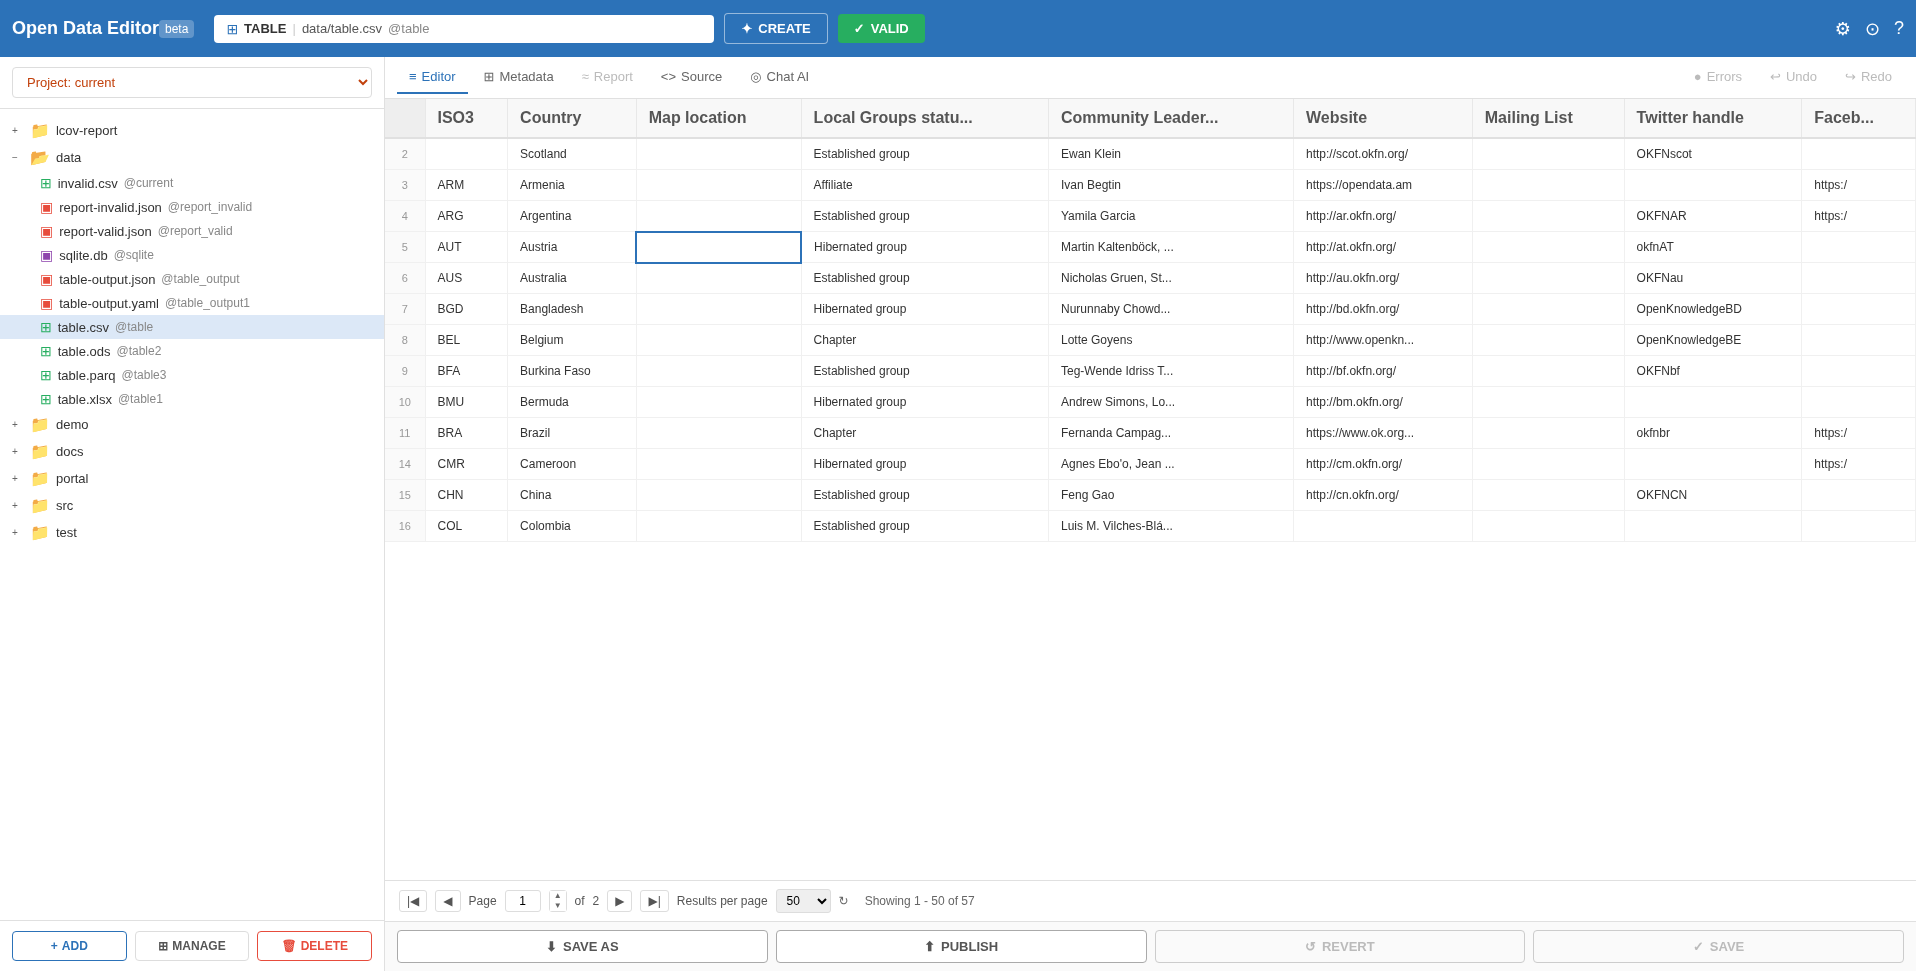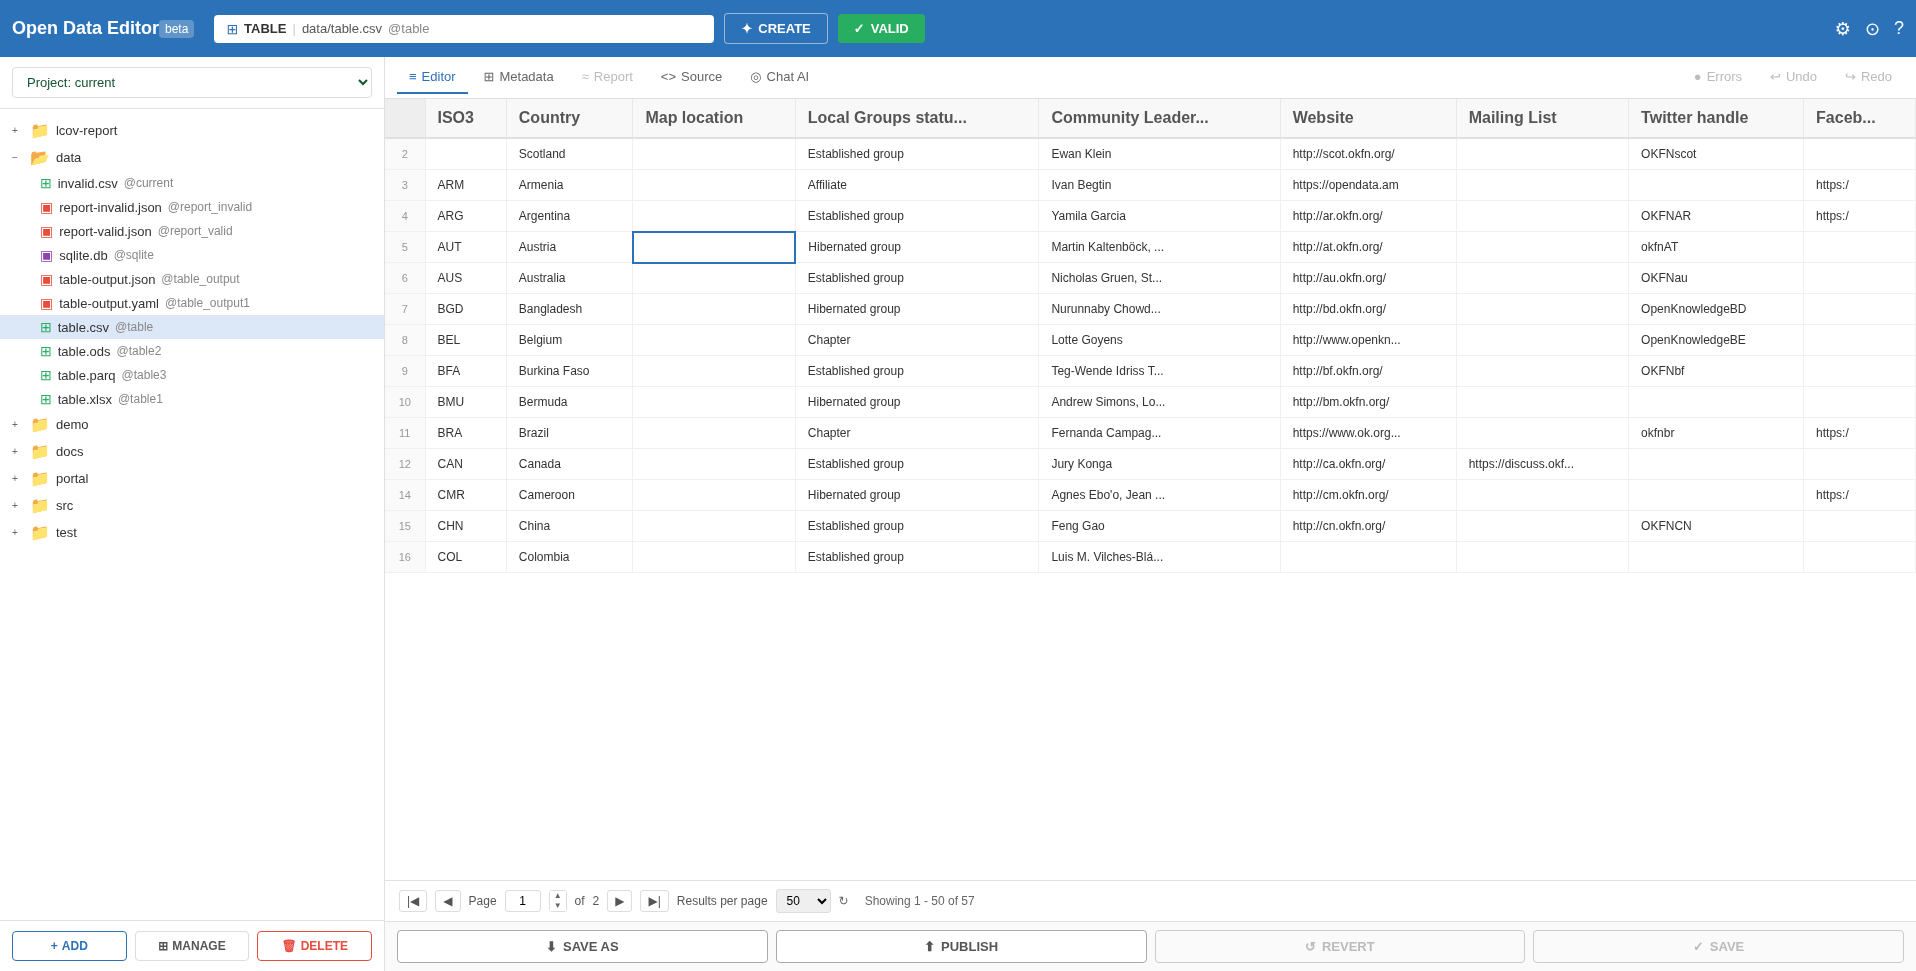--- a/index.html
+++ b/index.html
@@ -99,21 +99,21 @@
       padding: 10px 12px;
       border-bottom: 1px solid #e0e0e0;
     }
     .project-select {
       width: 100%;
       padding: 6px 10px;
       border: 1px solid #ddd;
       border-radius: 4px;
       font-size: 13px;
       background: white;
-      color: #14532d;
+      color: #c2410c;
       cursor: pointer;
     }
     .file-tree {
       flex: 1;
       overflow-y: auto;
       padding: 8px 0;
     }
     .tree-item {
       display: flex;
       align-items: center;
@@ -643,32 +643,20 @@
               <td>Brazil</td>
               <td></td>
               <td>Chapter</td>
               <td>Fernanda Campag...</td>
               <td>https://www.ok.org...</td>
               <td></td>
               <td>okfnbr</td>
               <td>https:/</td>
             </tr>
             <tr>
-              <td class="row-num">12</td>
-              <td>CAN</td>
-              <td>Canada</td>
-              <td></td>
-              <td>Established group</td>
-              <td>Jury Konga</td>
-              <td>http://ca.okfn.org/</td>
-              <td>https://discuss.okf...</td>
-              <td></td>
-              <td></td>
-            </tr>
-            <tr>
               <td class="row-num">14</td>
               <td>CMR</td>
               <td>Cameroon</td>
               <td></td>
               <td>Hibernated group</td>
               <td>Agnes Ebo'o, Jean ...</td>
               <td>http://cm.okfn.org/</td>
               <td></td>
               <td></td>
               <td>https:/</td>

